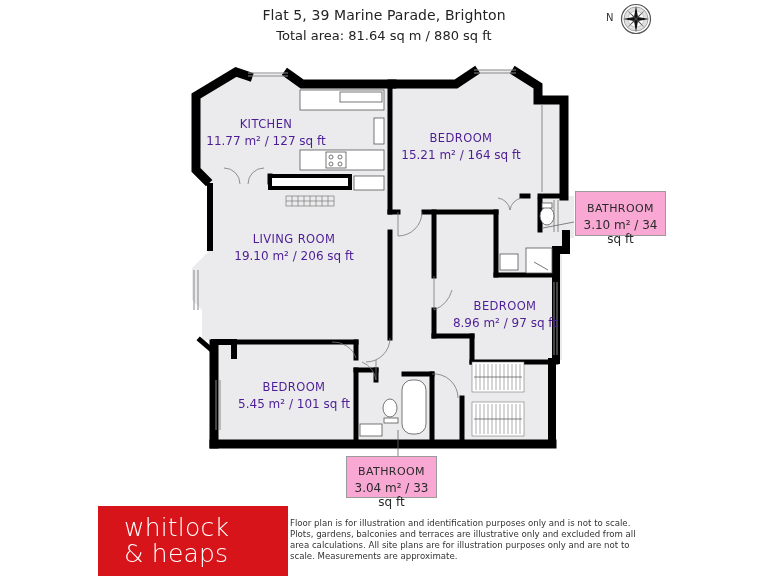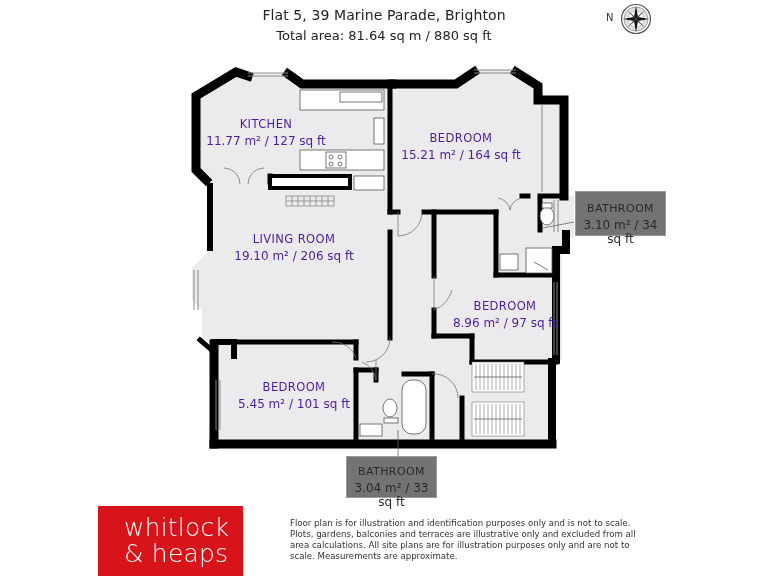--- a/index.html
+++ b/index.html
@@ -5,24 +5,24 @@
     html, body { margin: 0; padding: 0; background: #ffffff; }
     body { width: 768px; height: 576px; position: relative; overflow: hidden; font-family: "DejaVu Sans", sans-serif; color: #222; }
     .title { position: absolute; left: 0; width: 768px; top: 7px; text-align: center; font-size: 14px; color: #222; letter-spacing: 0.1px; }
     .subtitle { position: absolute; left: 0; width: 768px; top: 28px; text-align: center; font-size: 13px; color: #222; }
     .compass { position: absolute; left: 606px; top: 3px; width: 52px; height: 32px; }
     .compass-n { position: absolute; left: 0; top: 9px; font-size: 10px; color: #333; }
     .plan { position: absolute; left: 0; top: 0; width: 768px; height: 576px; }
     .room-label { position: absolute; text-align: center; color: #4c1d95; white-space: nowrap; transform: translateX(-50%); }
     .room-name { font-size: 11.5px; letter-spacing: 0.4px; }
     .room-area { font-size: 12px; margin-top: 3px; }
-    .callout { position: absolute; background: #737373; border: 1px solid #9a9a9a; text-align: center; color: #2a2a2a; box-sizing: border-box; }
+    .callout { position: absolute; background: #f9a8d4; border: 1px solid #9a9a9a; text-align: center; color: #2a2a2a; box-sizing: border-box; }
     .callout .room-name { font-size: 11px; margin-top: 10px; }
     .callout .room-area { font-size: 12px; margin-top: 3px; }
-    .logo { position: absolute; left: 98px; top: 506px; width: 145px; height: 70px; background: #d7141a; color: #fff; box-sizing: border-box; padding: 9px 0 0 26px; font-family: "DejaVu Sans", sans-serif; font-weight: 300; }
+    .logo { position: absolute; left: 98px; top: 506px; width: 190px; height: 70px; background: #d7141a; color: #fff; box-sizing: border-box; padding: 9px 0 0 26px; font-family: "DejaVu Sans", sans-serif; font-weight: 300; }
     .logo-line { font-size: 25px; line-height: 26px; letter-spacing: 0.2px; }
     .disclaimer { position: absolute; left: 290px; top: 518px; width: 360px; font-size: 8.6px; line-height: 11px; color: #333; }
   </style>
 </head>
 <body>
 
 <div class="title">Flat 5, 39 Marine Parade, Brighton</div>
 <div class="subtitle">Total area: 81.64 sq m / 880 sq ft</div>
 
 <div class="compass">

